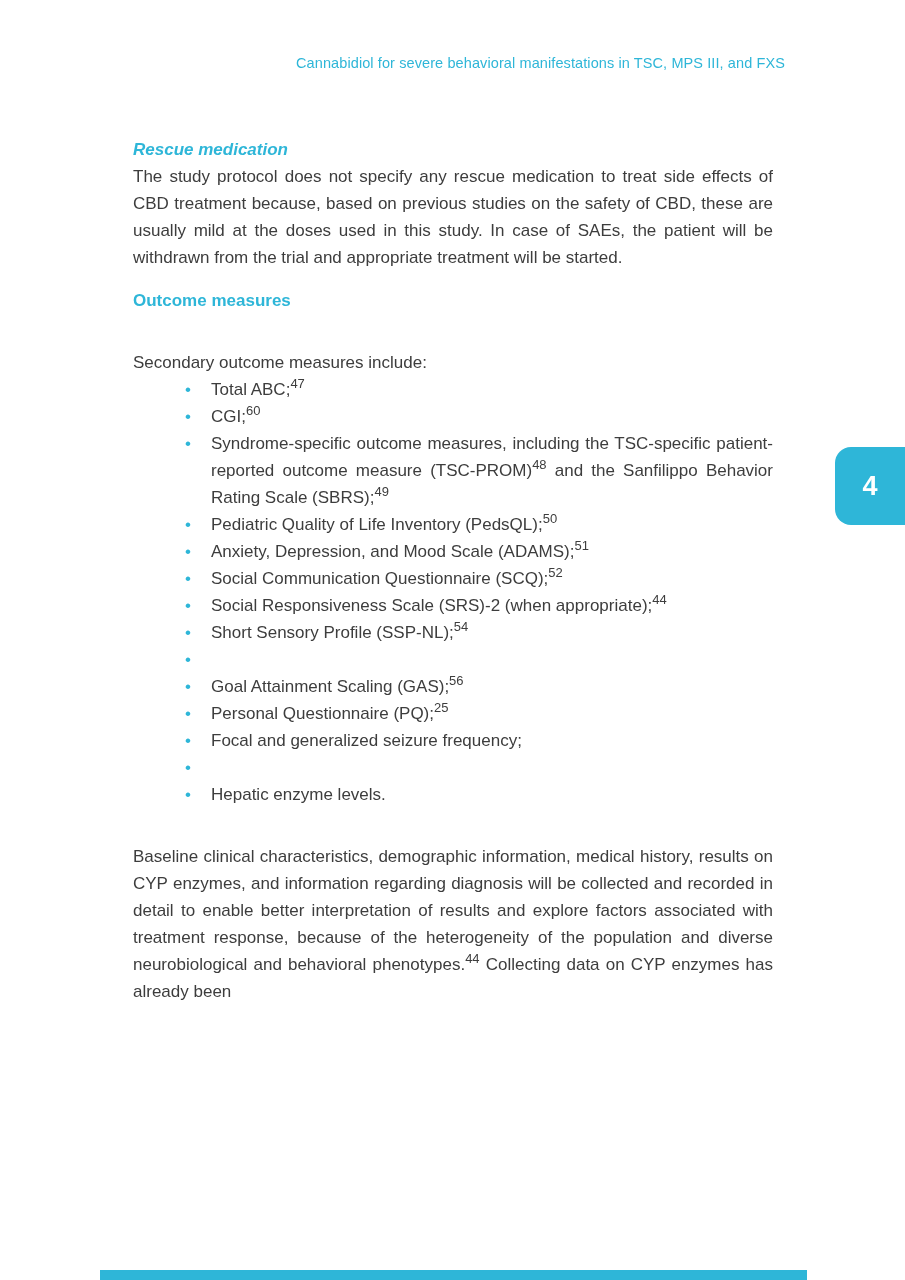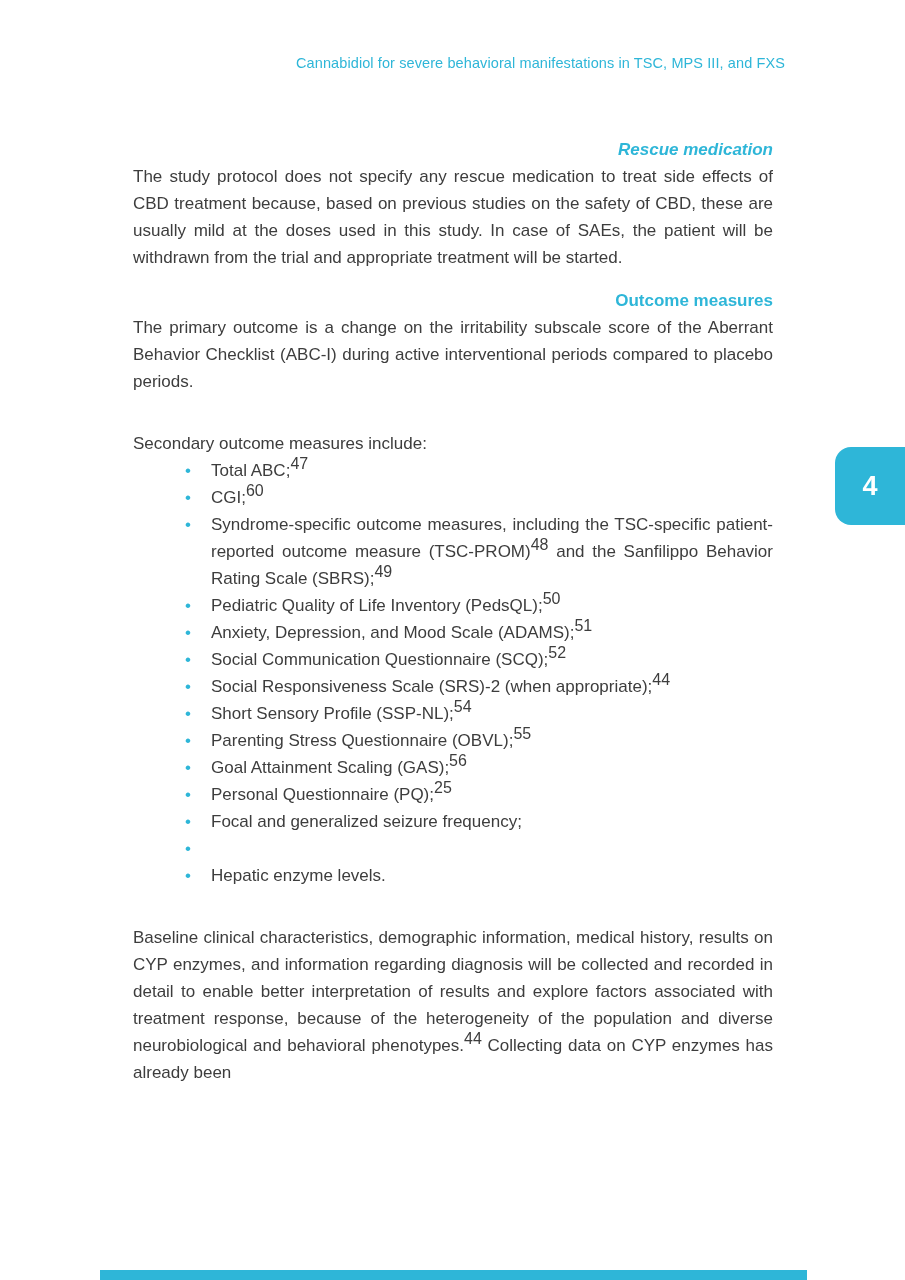--- a/index.html
+++ b/index.html
@@ -32,37 +32,36 @@
     left: 133px;
     width: 640px;
     font-size: 17px;
     line-height: 27px;
   }
   .subheading {
     color: var(--accent);
     font-size: 17px;
     font-weight: bold;
     line-height: 27px;
-    text-align: right;
   }
   .subheading.italic { font-style: italic; }
   .para { text-align: justify; }
   .gap-md { margin-top: 16px; }
   .gap-lg { margin-top: 35px; }
   .bullet-list { }
   .bullet-item { display: flex; }
   .bullet-marker {
     margin-left: 52px;
     width: 26px;
     flex-shrink: 0;
     color: var(--accent);
   }
   .bullet-text { flex: 1; text-align: justify; }
   sup {
-    font-size: 16px;
+    font-size: 13px;
     line-height: 0;
     vertical-align: super;
   }
   .chapter-tab {
     position: absolute;
     top: 447px;
     right: 0;
     width: 70px;
     height: 78px;
     background: var(--accent);
@@ -101,21 +100,20 @@
   <div class="running-head">Cannabidiol for severe behavioral manifestations in TSC, MPS III, and FXS</div>
 
   <div class="content">
 
     <div class="subheading italic">Rescue medication</div>
 
     <p class="para">The study protocol does not specify any rescue medication to treat side effects of CBD treatment because, based on previous studies on the safety of CBD, these are usually mild at the doses used in this study. In case of SAEs, the patient will be withdrawn from the trial and appropriate treatment will be started.</p>
 
     <div class="subheading gap-md">Outcome measures</div>
 
-    <p class="para">The primary outcome is a change on the irritability subscale score of the Aberrant Behavior Checklist (ABC-I) during active interventional periods compared to placebo periods.</p>
 
     <p class="para gap-lg">Secondary outcome measures include:</p>
 
     <div class="bullet-list">
         <div class="bullet-item">
           <span class="bullet-marker">•</span>
           <span class="bullet-text">Total ABC;<sup>47</sup></span>
         </div>
         <div class="bullet-item">
           <span class="bullet-marker">•</span>
@@ -140,21 +138,20 @@
         <div class="bullet-item">
           <span class="bullet-marker">•</span>
           <span class="bullet-text">Social Responsiveness Scale (SRS)-2 (when appropriate);<sup>44</sup></span>
         </div>
         <div class="bullet-item">
           <span class="bullet-marker">•</span>
           <span class="bullet-text">Short Sensory Profile (SSP-NL);<sup>54</sup></span>
         </div>
         <div class="bullet-item">
           <span class="bullet-marker">•</span>
-          <span class="bullet-text">Parenting Stress Questionnaire (OBVL);<sup>55</sup></span>
         </div>
         <div class="bullet-item">
           <span class="bullet-marker">•</span>
           <span class="bullet-text">Goal Attainment Scaling (GAS);<sup>56</sup></span>
         </div>
         <div class="bullet-item">
           <span class="bullet-marker">•</span>
           <span class="bullet-text">Personal Questionnaire (PQ);<sup>25</sup></span>
         </div>
         <div class="bullet-item">

